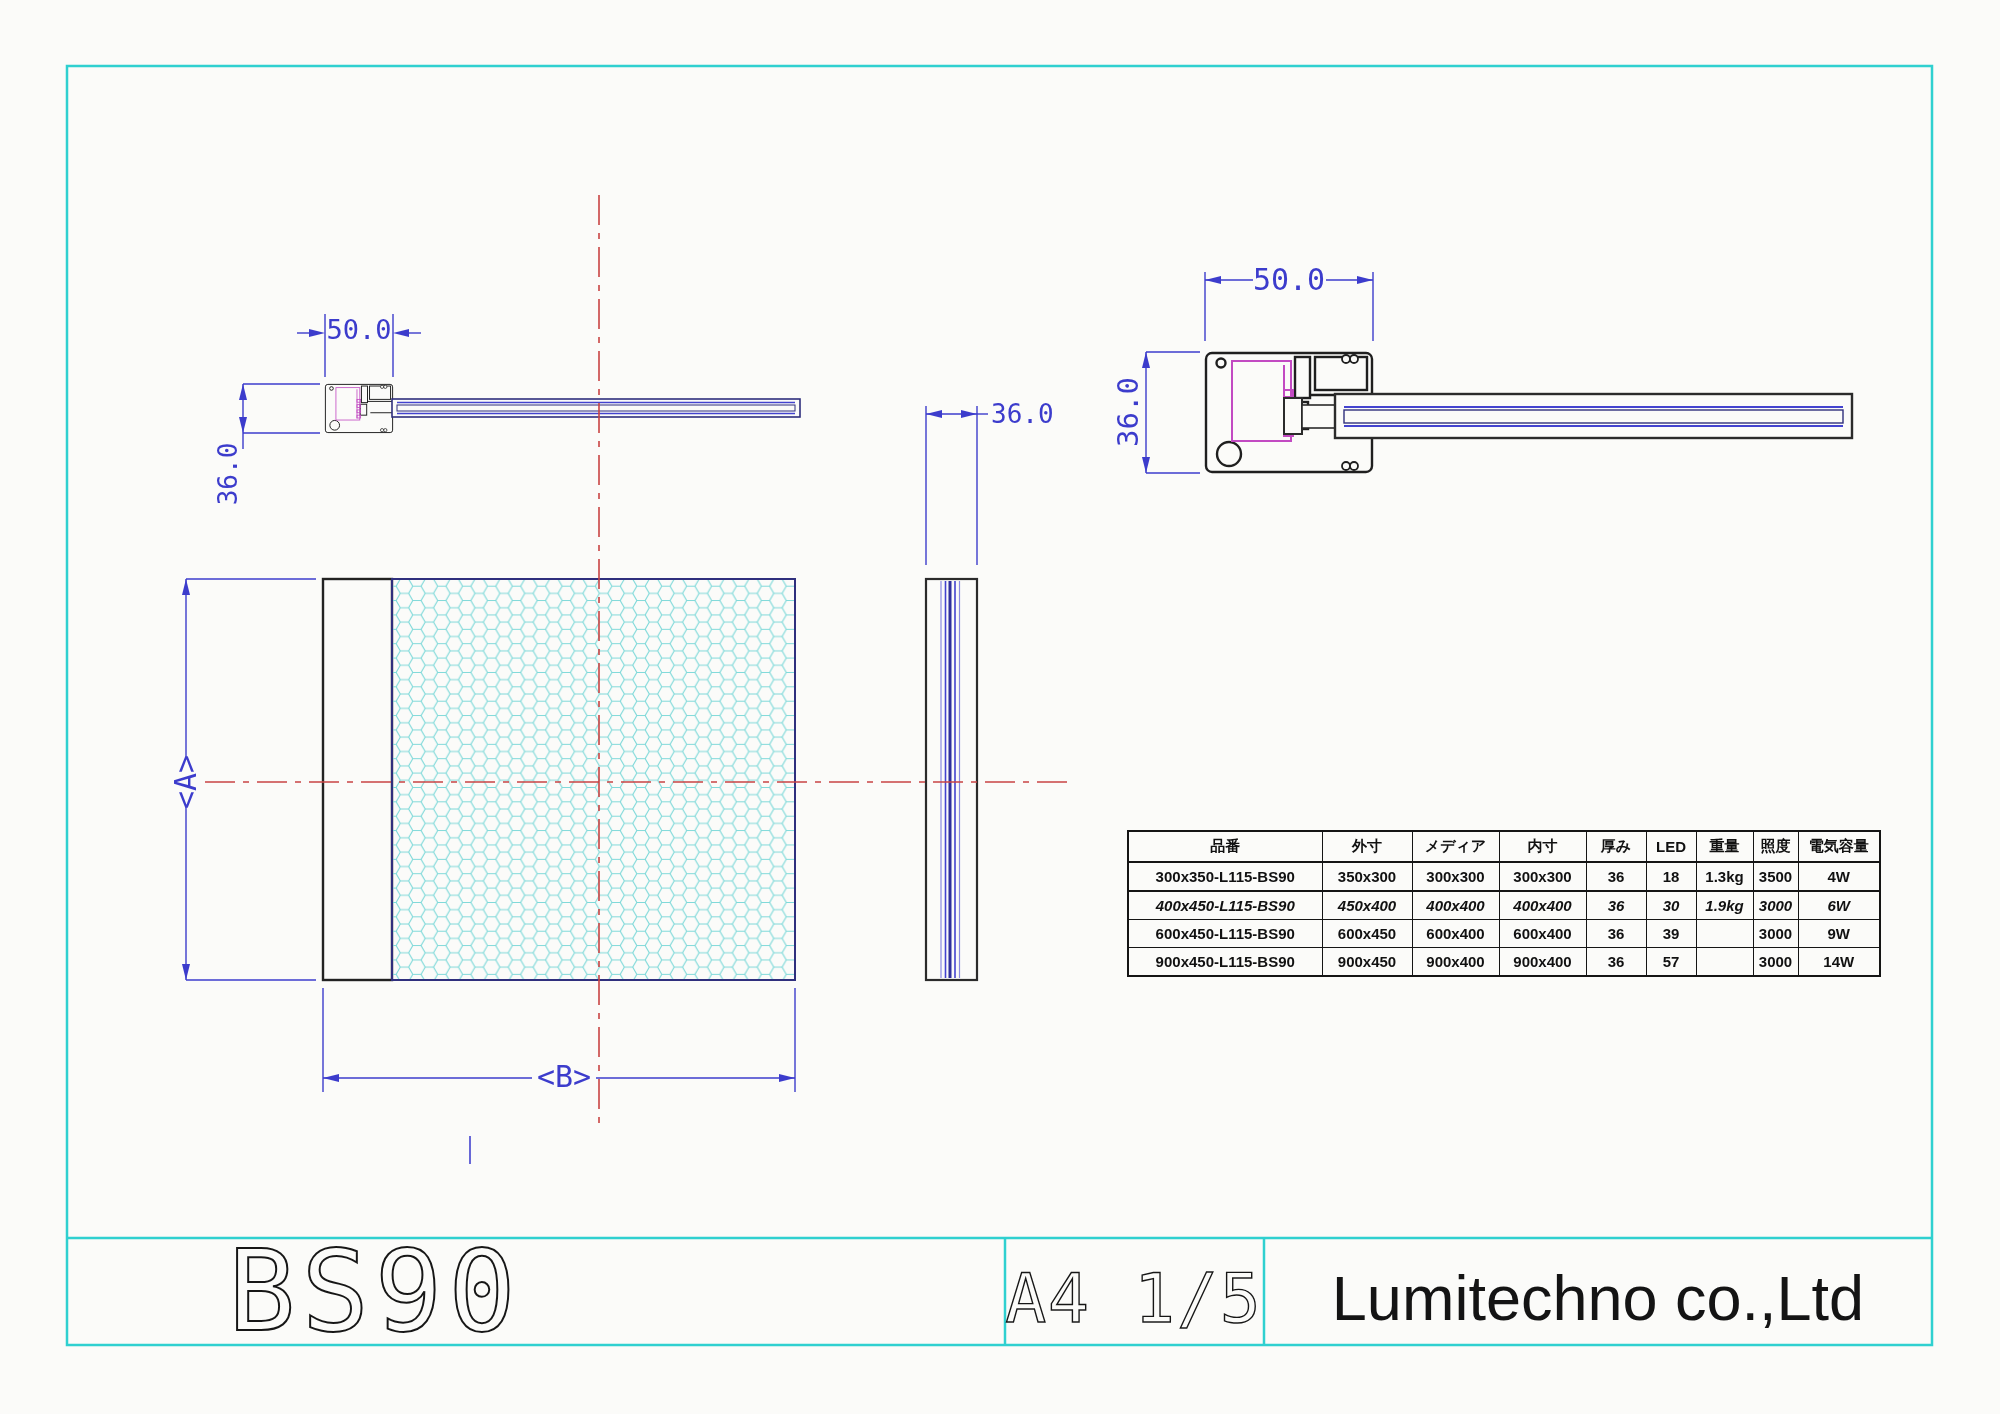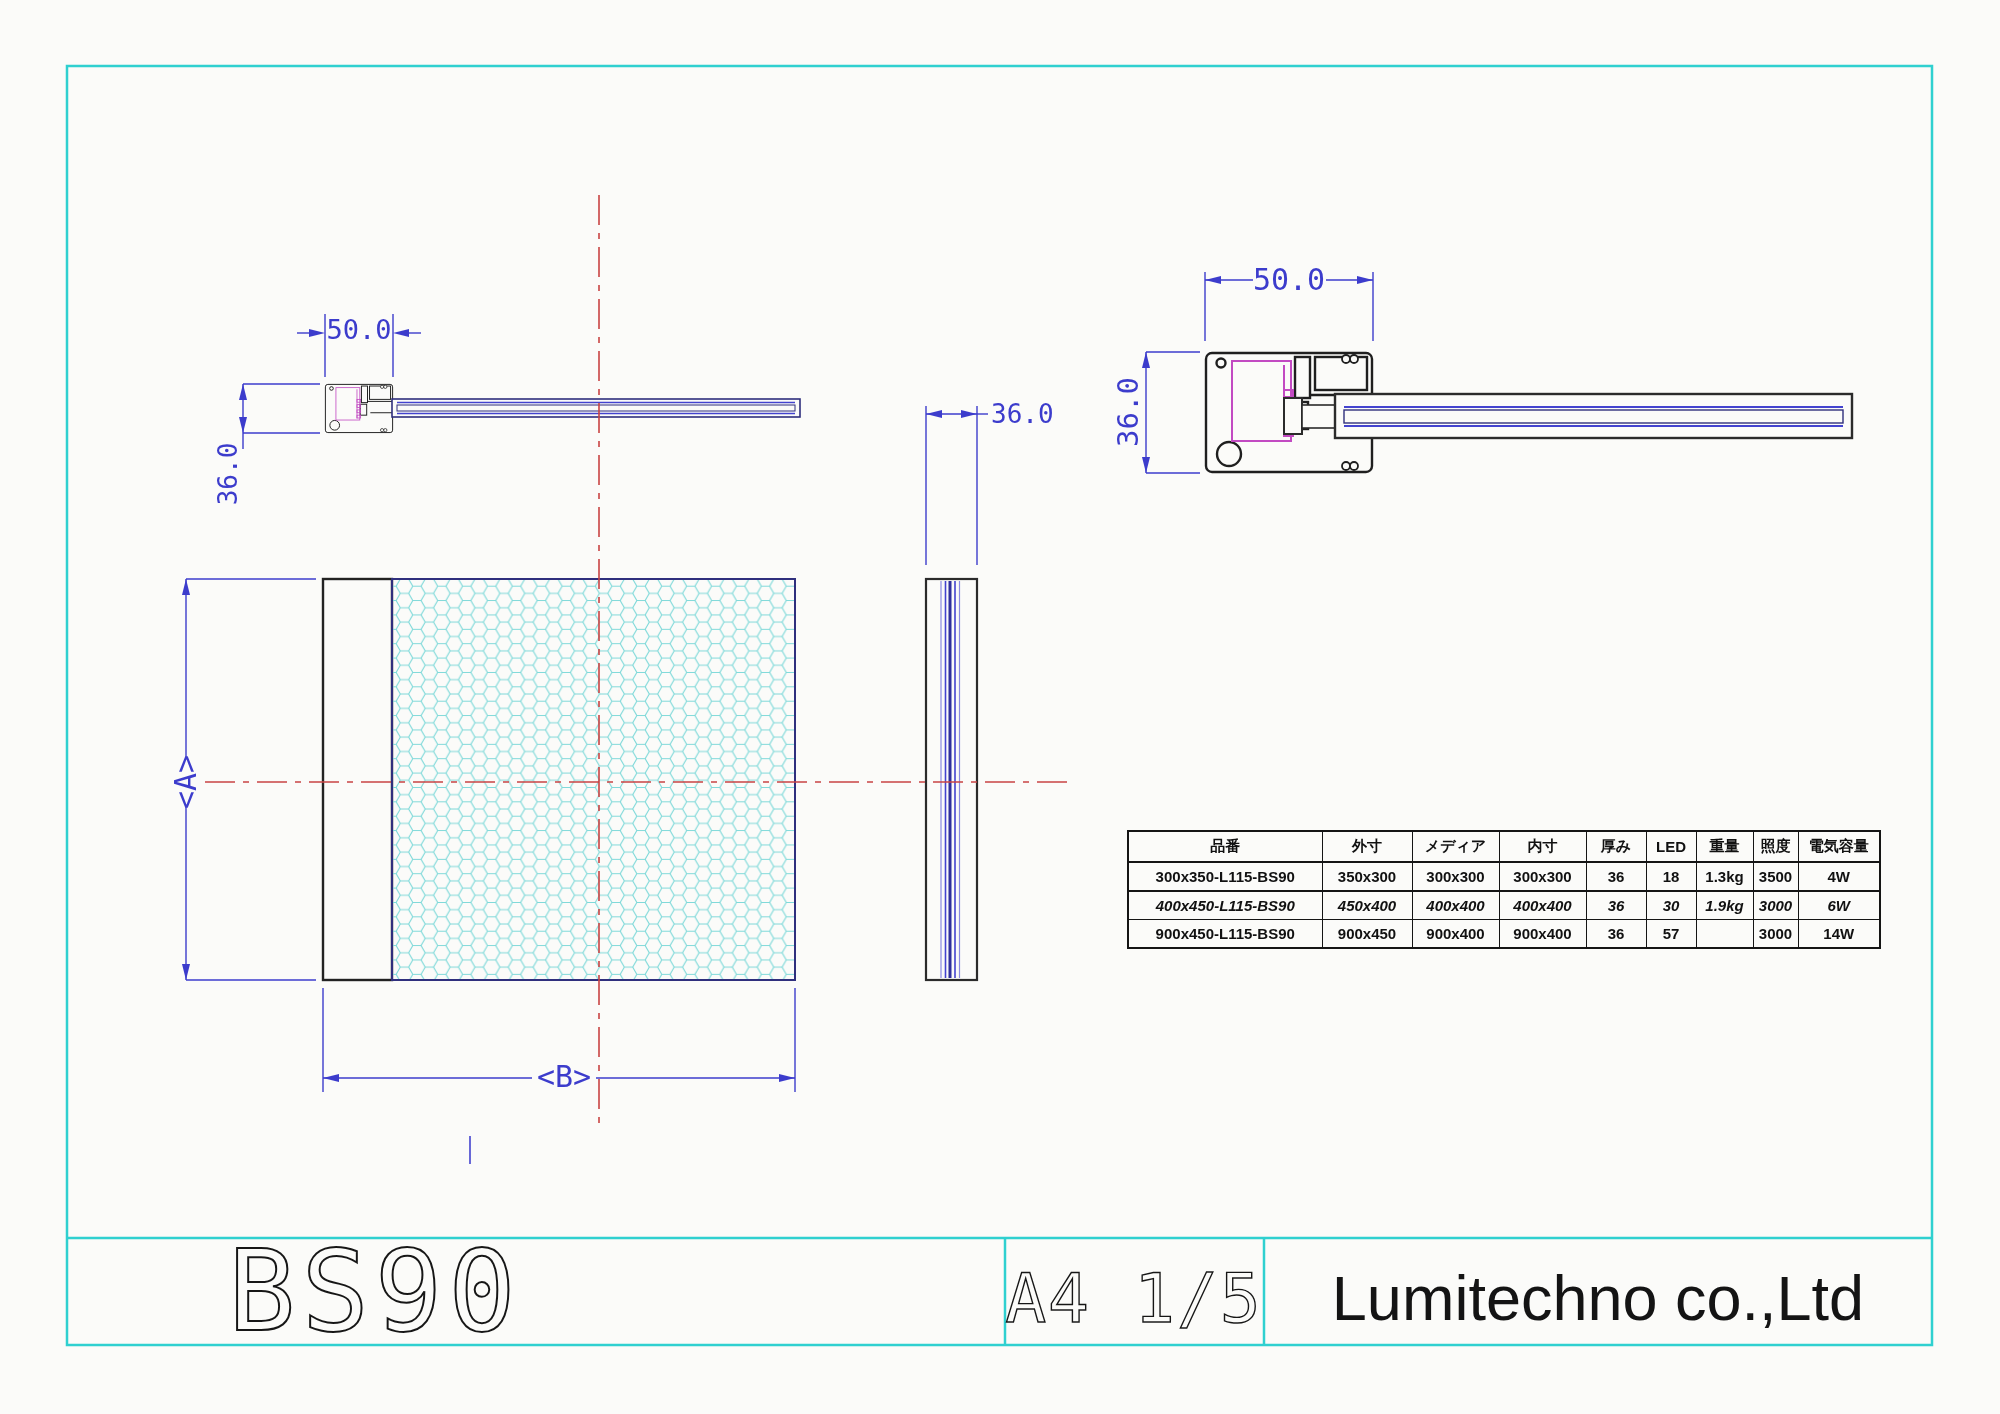--- a/index.html
+++ b/index.html
@@ -234,20 +234,31 @@
       <td>450x400</td>
       <td>400x400</td>
       <td>400x400</td>
       <td>36</td>
       <td>30</td>
       <td>1.9kg</td>
       <td>3000</td>
       <td>6W</td>
     </tr>
     <tr>
+      <td>600x450-L115-BS90</td>
+      <td>600x450</td>
+      <td>600x400</td>
+      <td>600x400</td>
+      <td>36</td>
+      <td>39</td>
+      <td></td>
+      <td>3000</td>
+      <td>9W</td>
+    </tr>
+    <tr>
       <td>900x450-L115-BS90</td>
       <td>900x450</td>
       <td>900x400</td>
       <td>900x400</td>
       <td>36</td>
       <td>57</td>
       <td></td>
       <td>3000</td>
       <td>14W</td>
     </tr>

